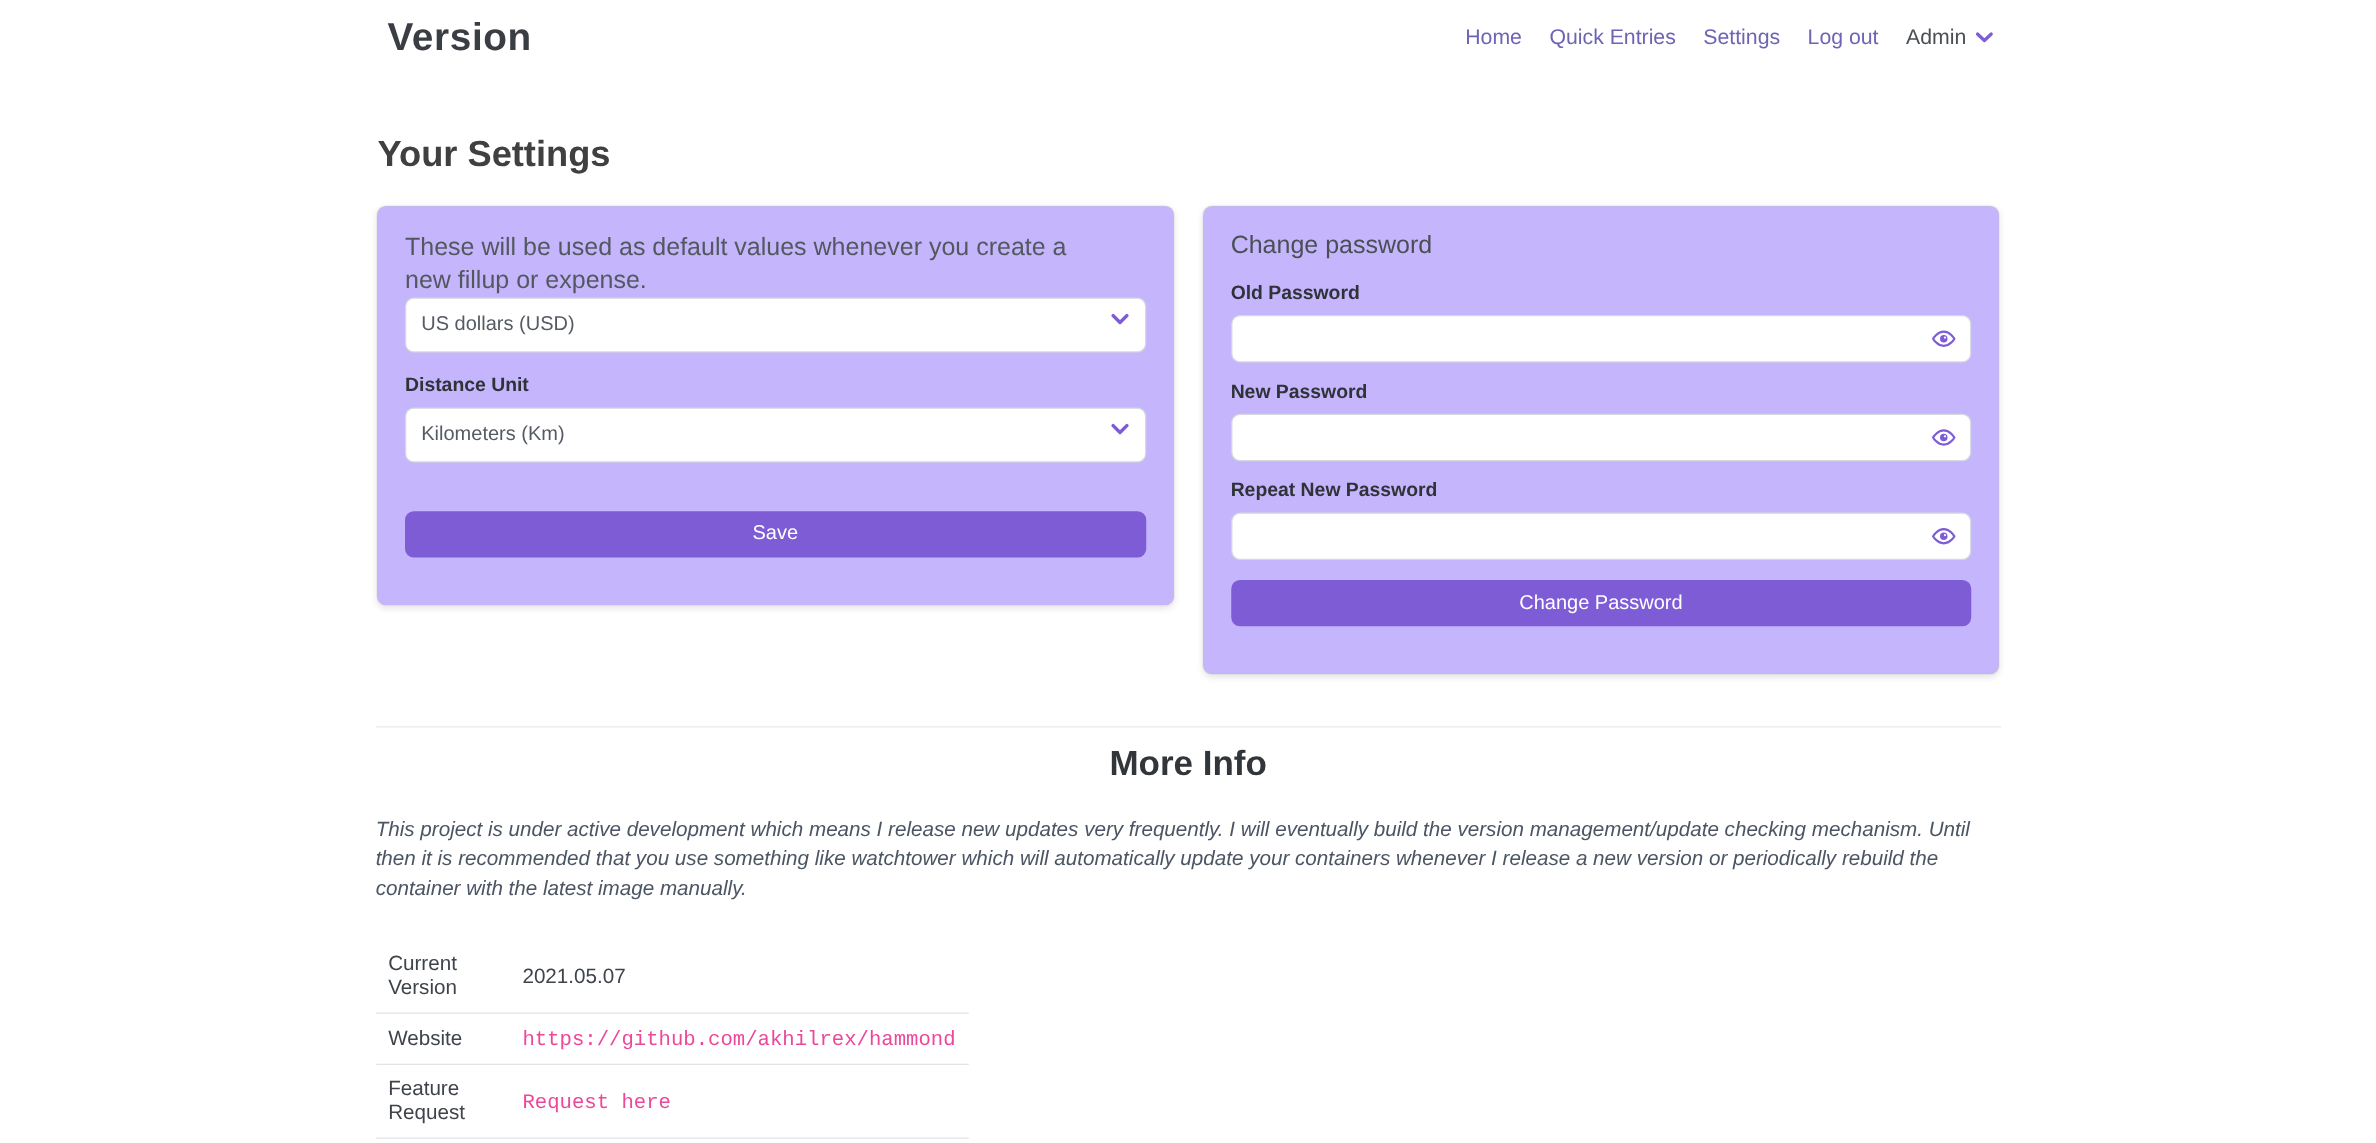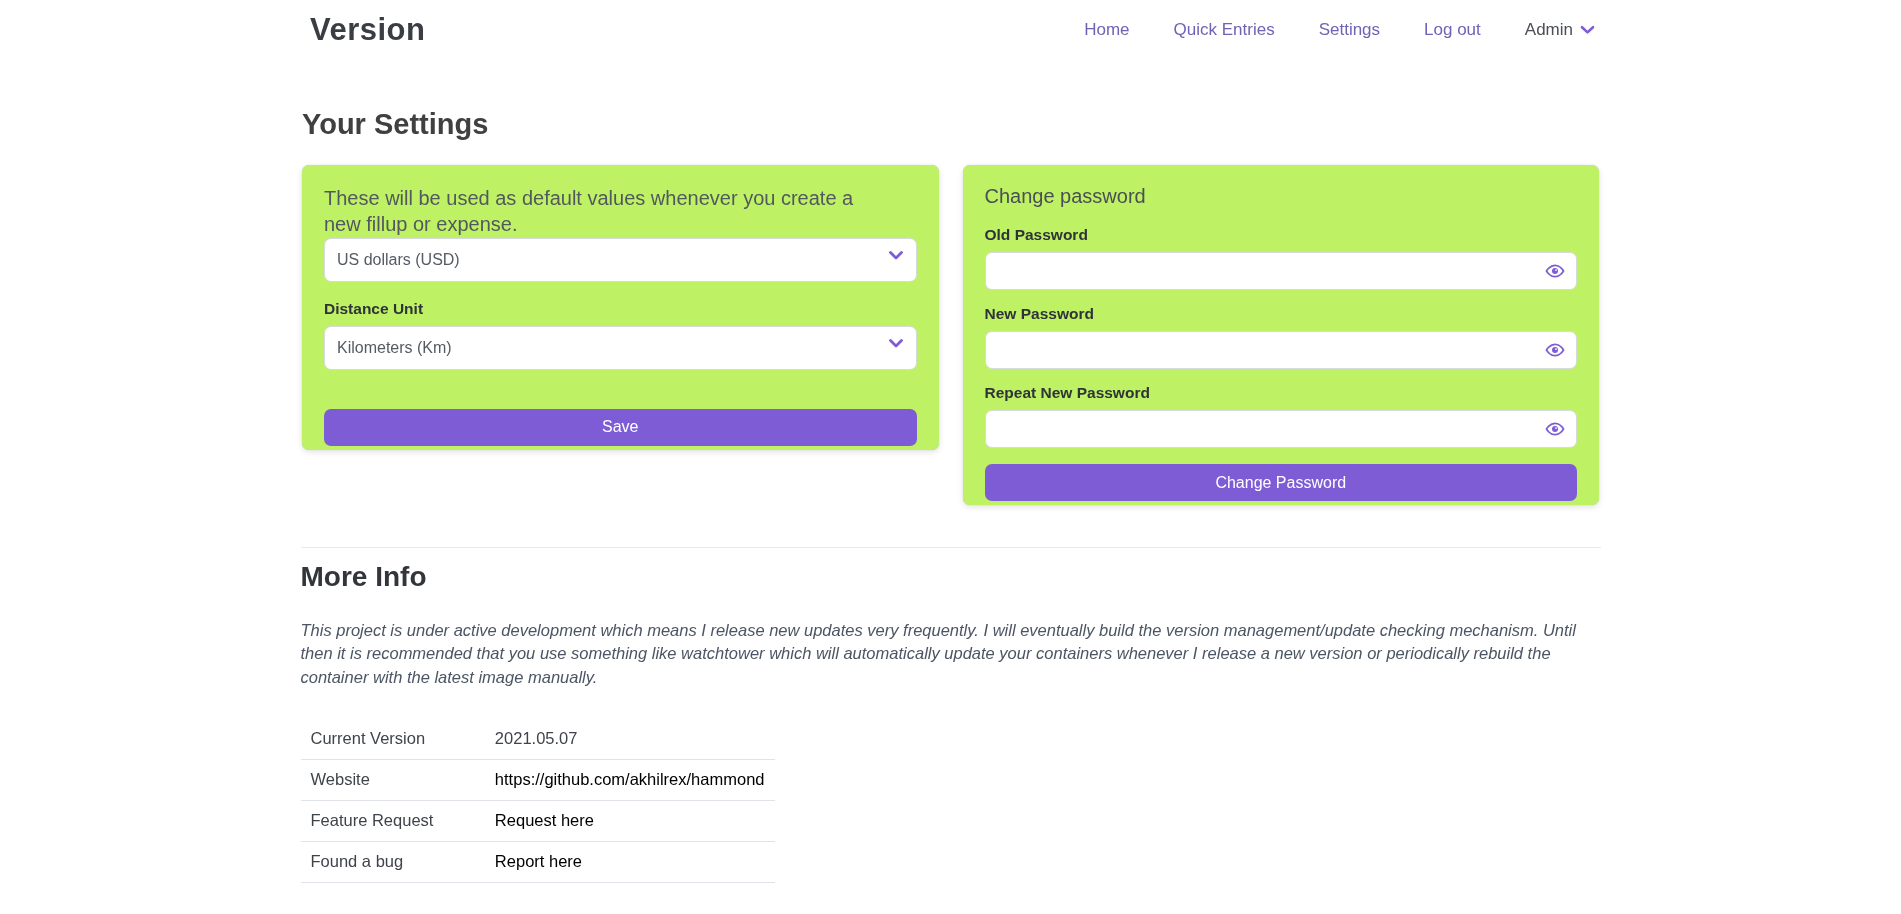--- a/index.html
+++ b/index.html
@@ -12,21 +12,21 @@
   
   .header {
     height: 60px;
     display: flex; align-items: center; justify-content: space-between;
     padding: 0 306px 0 310px;
   }
   .logo {
     font-size: 31px; font-weight: 700; color: #3a3e44; letter-spacing: 0.5px;
     cursor: pointer;
   }
-  .nav { display: flex; align-items: center; gap: 44px; }
+  .nav { display: flex; align-items: center; gap: 22px; }
   .nav-link {
     font-size: 17px; color: #6e64b4; text-decoration: none; cursor: pointer;
   }
   .admin-menu {
     display: flex; align-items: center; gap: 7px; cursor: pointer;
     font-size: 17px; color: #4b4f55;
   }
   .chev { display: inline-block; line-height: 0; }
   
   .container { width: 1297px; margin: 0 auto; }
@@ -34,24 +34,24 @@
     margin-top: 48px;
     font-size: 29px; font-weight: 600; color: #404040;
   }
   
   .cards {
     margin-top: 24px;
     display: grid; grid-template-columns: 1fr 1fr; gap: 24px;
     align-items: start;
   }
   .card {
-    background: #bef264;
+    background: #c4b5fd;
     border-radius: 7px;
     box-shadow: 0 0 1px rgba(0,0,0,.22), 0 2px 6px rgba(0,0,0,.12);
-    padding: 20px 22px 4px 22px;
+    padding: 20px 22px 38px 22px;
   }
   .card-desc {
     font-size: 20px; color: #53585f; line-height: 1.32; max-width: 560px;
   }
   .card-title { font-size: 20px; font-weight: 400; color: #4a4f55; }
   .field-label {
     display: block;
     font-size: 15.5px; font-weight: 600; color: #2f3338;
     margin-top: 18px; margin-bottom: 8px;
   }
@@ -93,21 +93,21 @@
   .pwd-group:first-of-type { margin-top: 0; }
   .pwd-group .field-label { margin-top: 0; }
   
   .moreinfo-wrap { width: 1300px; margin: 0 auto; }
   .divider {
     border: none; border-top: 1px solid #e7e9ec;
     margin-top: 42px;
   }
   .section-title {
     margin-top: 13px;
-    font-size: 28px; font-weight: 600; color: #32363b;
+    font-size: 28px; font-weight: 600; color: #32363b; text-align: center;
   }
   .dev-note {
     margin-top: 26px;
     font-style: italic;
     font-size: 16.5px; color: #4b5563; line-height: 1.42;
   }
   
   .info-table {
     margin-top: 29px;
     width: 474px;
@@ -115,21 +115,21 @@
     font-size: 16.5px;
   }
   .info-table td {
     border-bottom: 1px solid #e0e3e7;
     padding: 10px 10px 10px 10px;
     color: #3f444b;
     vertical-align: middle;
     height: 41px;
   }
   .info-table td.cell-label { width: 185px; padding-left: 10px; }
-  .info-table a { color: #000000; text-decoration: none; cursor: pointer; }
+  .info-table a { color: #ec4899; text-decoration: none; cursor: pointer; font-family: Liberation Mono, monospace; }
 </style>
 </head>
 <body>
 
 <div class="header">
   <div class="logo">Version</div>
   <div class="nav">
     <a class="nav-link">Home</a>
     <a class="nav-link">Quick Entries</a>
     <a class="nav-link">Settings</a>

